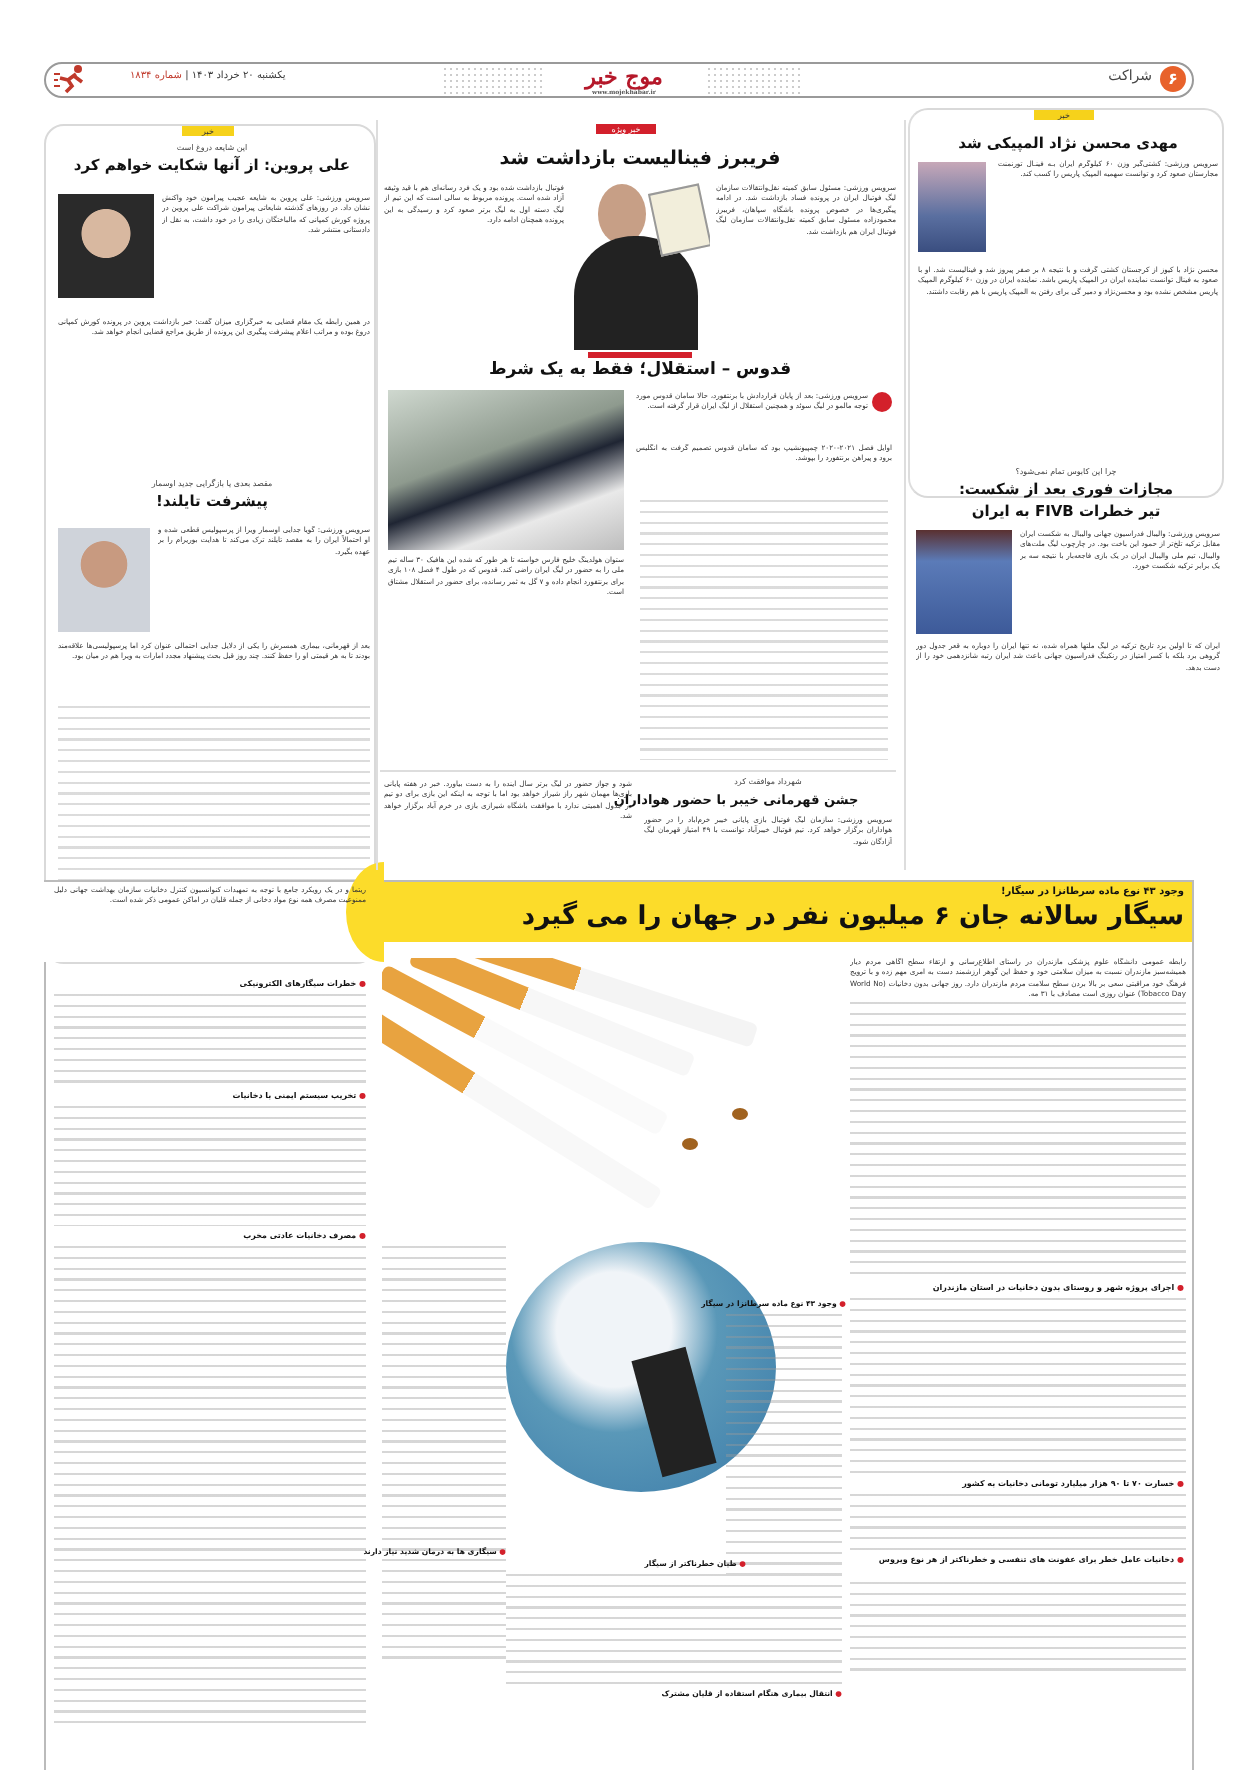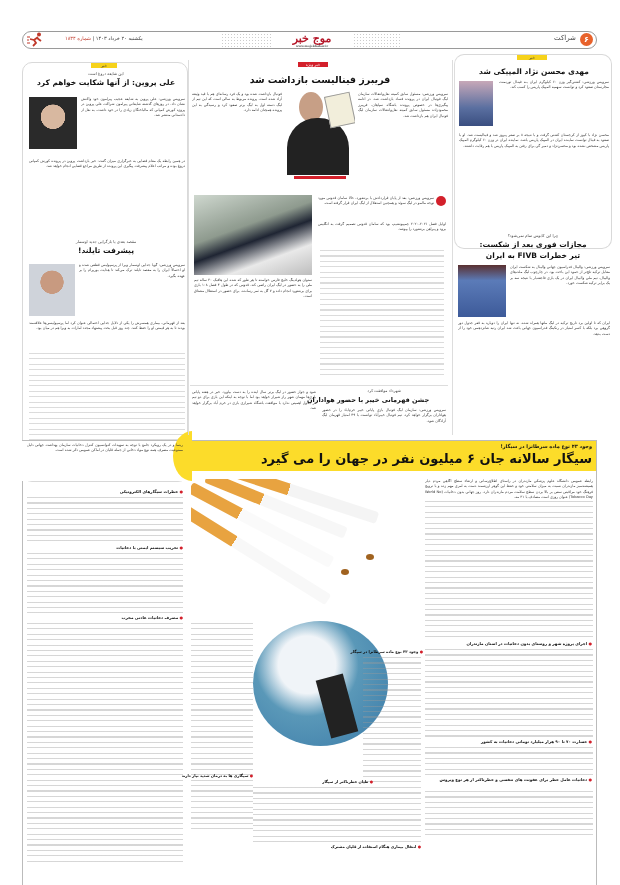--- a/index.html
+++ b/index.html
@@ -75,20 +75,21 @@
     <div style="position:absolute;left:14px;top:2px;width:24px;height:30px;border-radius:50%;background:#c79f86"></div>
     <div style="position:absolute;left:2px;top:28px;width:62px;height:60px;border-radius:30px 30px 0 0;background:#222"></div>
     <div style="position:absolute;left:42px;top:4px;width:26px;height:32px;background:#f2eedb;transform:rotate(-12deg);border:1px solid #999"></div>
   </div>
   <div class="abs" style="left:104px;top:114px;width:52px;height:3px;background:#d3202b"></div>
   <p class="abs txt" style="left:168px;top:30px;width:90px;height:80px;overflow:hidden">سرویس ورزشی: مسئول سابق کمیته نقل‌وانتقالات سازمان لیگ فوتبال ایران در پرونده فساد بازداشت شد. در ادامه پیگیری‌ها در خصوص پرونده باشگاه سپاهان، فریبرز محمودزاده مسئول سابق کمیته نقل‌وانتقالات سازمان لیگ فوتبال ایران هم بازداشت شد.</p>
   <p class="abs txt" style="left:2px;top:30px;width:90px;height:80px;overflow:hidden">فوتبال بازداشت شده بود و یک فرد رسانه‌ای هم با قید وثیقه آزاد شده است. پرونده مربوط به سالی است که این تیم از لیگ دسته اول به لیگ برتر صعود کرد و رسیدگی به این پرونده همچنان ادامه دارد.</p>
 </div>
 
 <div class="abs" style="left:190px;top:180px;width:260px;height:205px">
+  <h2 class="abs" style="left:0;top:0;width:260px">قدوس – استقلال؛ فقط به یک شرط</h2>
   <div class="abs ph" style="left:4px;top:15px;width:118px;height:80px;background:linear-gradient(160deg,#cfd8cf,#8e9a8e 40%,#1f2533 55%,#e9e9e9 75%,#bdbdbd)"></div>
   <div class="abs" style="left:246px;top:16px;width:10px;height:10px;border-radius:50%;background:#d3202b"></div>
   <p class="abs txt" style="left:128px;top:16px;width:116px;height:20px;overflow:hidden">سرویس ورزشی: بعد از پایان قراردادش با برنتفورد، حالا سامان قدوس مورد توجه مالمو در لیگ سوئد و همچنین استقلال از لیگ ایران قرار گرفته است.</p>
   <p class="abs txt" style="left:128px;top:42px;width:128px;height:160px;overflow:hidden">اوایل فصل ۲۰۲۱-۲۰۲۰ چمپیونشیپ بود که سامان قدوس تصمیم گرفت به انگلیس برود و پیراهن برنتفورد را بپوشد.</p>
   <p class="abs txt" style="left:4px;top:98px;width:118px;height:100px;overflow:hidden">ستوان هولدینگ خلیج فارس خواسته تا هر طور که شده این هافبک ۳۰ ساله تیم ملی را به حضور در لیگ ایران راضی کند. قدوس که در طول ۴ فصل ۱۰۸ بازی برای برنتفورد انجام داده و ۷ گل به ثمر رسانده، برای حضور در استقلال مشتاق است.</p>
 </div>
 <div class="abs lines" style="left:320px;top:250px;width:124px;height:130px;opacity:.35"></div>
 
 <div class="abs" style="left:190px;top:385px;width:258px;height:50px;border-top:1px solid #ddd">
   <div class="kick abs" style="left:130px;top:2px;width:128px">شهرداد موافقت کرد</div>

